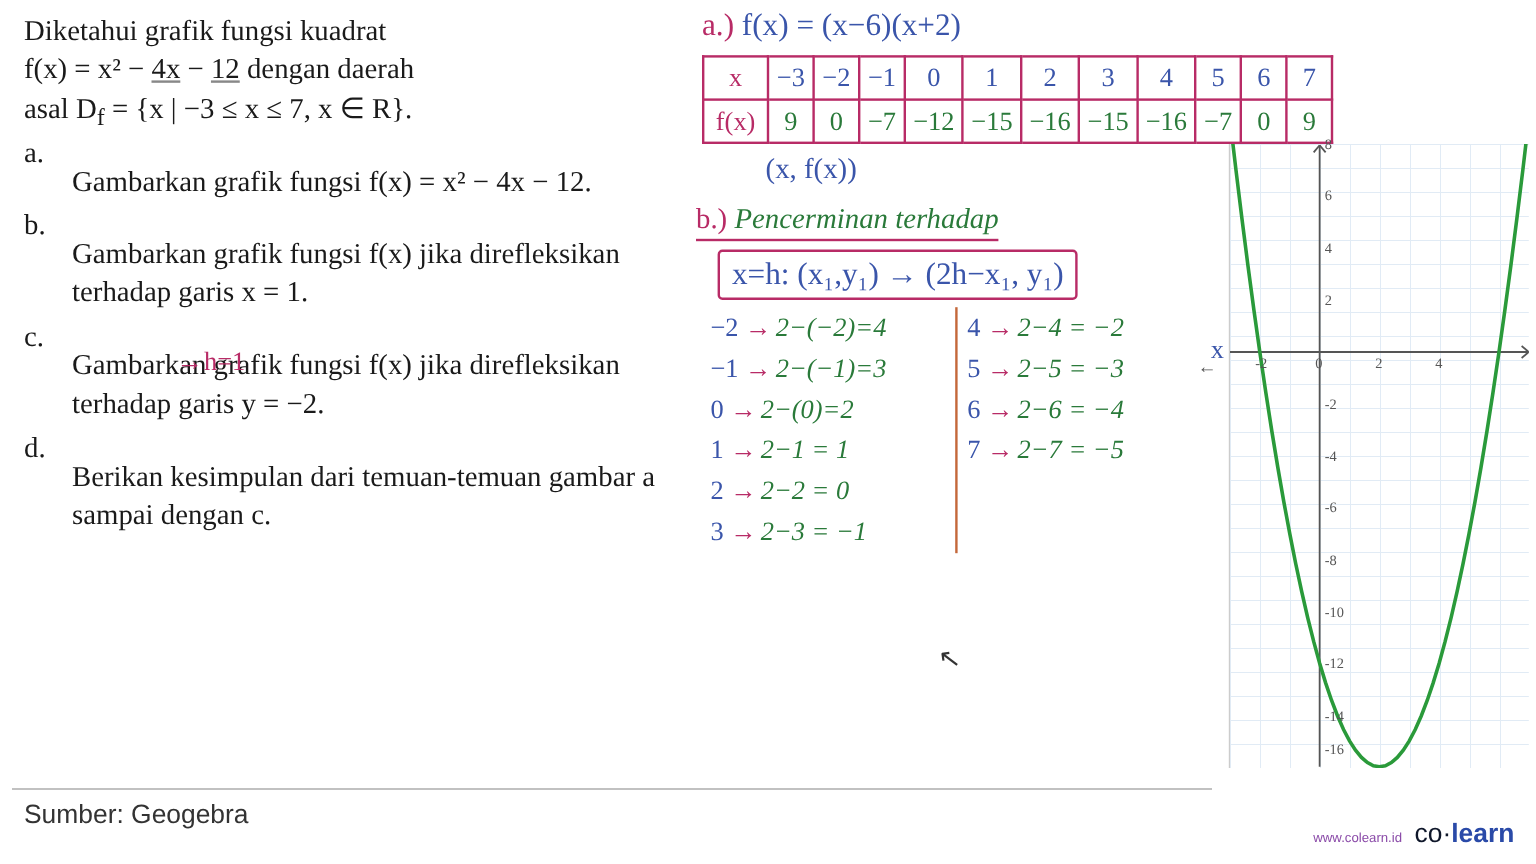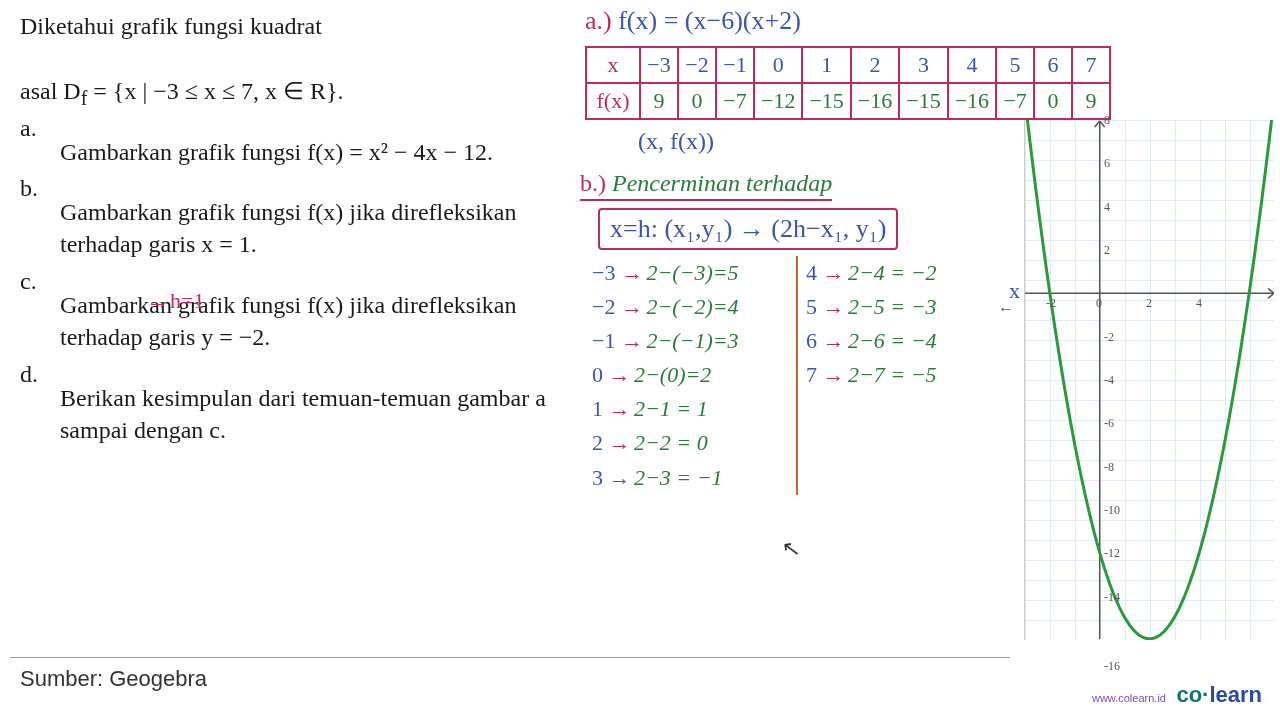--- a/index.html
+++ b/index.html
@@ -89,31 +89,31 @@
     position: absolute; left: 10px; bottom: 62px; width: 1000px;
     border: none; border-top: 1px solid #999;
   }
   .source { position:absolute; left: 20px; bottom: 28px; font-size: 22px; font-family: Arial, sans-serif; color:#333; }
   .brand {
     position: absolute; right: 18px; bottom: 12px;
     font-family: Arial, sans-serif;
   }
   .brand .url { font-size: 11px; color:#8a4aa8; margin-right:6px; }
   .brand .logo { font-size: 22px; color:#2a4aa8; font-weight:600; }
-  .brand .logo b { color:#0f766e; font-weight:700;margin-top:28px; }
+  .brand .logo b { color:#0f172a; font-weight:400;margin-top:28px; }
 </style>
 </head>
 <body>
 
 <div class="content">
 
   <div class="problem">
     <div class="intro">
       <span>Diketahui grafik fungsi kuadrat</span><br>
-      <br>
+      <span id="intro-l2">f(x) = x² − <span class="under">4x</span> − <span class="under">12</span> dengan daerah</span><br>
       <span id="intro-l3">asal D<sub>f</sub> = {x | −3 ≤ x ≤ 7, x ∈ R}.</span>
     </div>
     <ol id="problem-items">
         <li>
           <span class="letter">a.</span>
           <span class="body">Gambarkan grafik fungsi f(x) = x² − 4x − 12.</span>
         </li>
         <li>
           <span class="letter">b.</span>
           <span class="body">Gambarkan grafik fungsi f(x) jika direfleksikan terhadap garis x = 1.</span>
@@ -171,21 +171,20 @@
   <div class="coord-note hw hw-blue">(x, f(x))</div>
 
   <div class="ans-b-head hw">
     <span class="hw-pink">b.)</span>
     <span class="hw-green">Pencerminan terhadap</span>
   </div>
   <div class="reflect-rule hw hw-blue">x=h:  (x₁,y₁) → (2h−x₁, y₁)</div>
 
   <div class="refl-calcs hw">
     <div class="col1" id="refl-col1">
-        <div class="row"><span class="hw-blue">−3 </span><span class="arrow hw-pink">→</span><span class="hw-green"> 2−(−3)=5</span></div>
         <div class="row"><span class="hw-blue">−2 </span><span class="arrow hw-pink">→</span><span class="hw-green"> 2−(−2)=4</span></div>
         <div class="row"><span class="hw-blue">−1 </span><span class="arrow hw-pink">→</span><span class="hw-green"> 2−(−1)=3</span></div>
         <div class="row"><span class="hw-blue">0 </span><span class="arrow hw-pink">→</span><span class="hw-green"> 2−(0)=2</span></div>
         <div class="row"><span class="hw-blue">1 </span><span class="arrow hw-pink">→</span><span class="hw-green"> 2−1 = 1</span></div>
         <div class="row"><span class="hw-blue">2 </span><span class="arrow hw-pink">→</span><span class="hw-green"> 2−2 = 0</span></div>
         <div class="row"><span class="hw-blue">3 </span><span class="arrow hw-pink">→</span><span class="hw-green"> 2−3 = −1</span></div>
       </div>
     <div class="col2" id="refl-col2">
         <div class="row"><span class="hw-blue">4 </span><span class="arrow hw-pink">→</span><span class="hw-green"> 2−4 = −2</span></div>
         <div class="row"><span class="hw-blue">5 </span><span class="arrow hw-pink">→</span><span class="hw-green"> 2−5 = −3</span></div>
@@ -215,21 +214,21 @@
         <span class="tick" style="left: 79px; top: 36.3333px;">6</span>
         <span class="tick" style="left: 79px; top: 79.6667px;">4</span>
         <span class="tick" style="left: 79px; top: 123px;">2</span>
         <span class="tick" style="left: 79px; top: 209.667px;">-2</span>
         <span class="tick" style="left: 79px; top: 253px;">-4</span>
         <span class="tick" style="left: 79px; top: 296.333px;">-6</span>
         <span class="tick" style="left: 79px; top: 339.667px;">-8</span>
         <span class="tick" style="left: 79px; top: 383px;">-10</span>
         <span class="tick" style="left: 79px; top: 426.333px;">-12</span>
         <span class="tick" style="left: 79px; top: 469.667px;">-14</span>
-        <span class="tick" style="left: 79px; top: 539px;">-16</span>
+        <span class="tick" style="left: 79px; top: 497px;">-16</span>
         <span class="tick" style="top: 176.333px; left: 21px;">-2</span>
         <span class="tick" style="top: 176.333px; left: 71px;">0</span>
         <span class="tick" style="top: 176.333px; left: 121px;">2</span>
         <span class="tick" style="top: 176.333px; left: 171px;">4</span>
       </div>
   </div>
 
   <hr class="rule">
   <div class="source">Sumber: Geogebra</div>
   <div class="brand">

